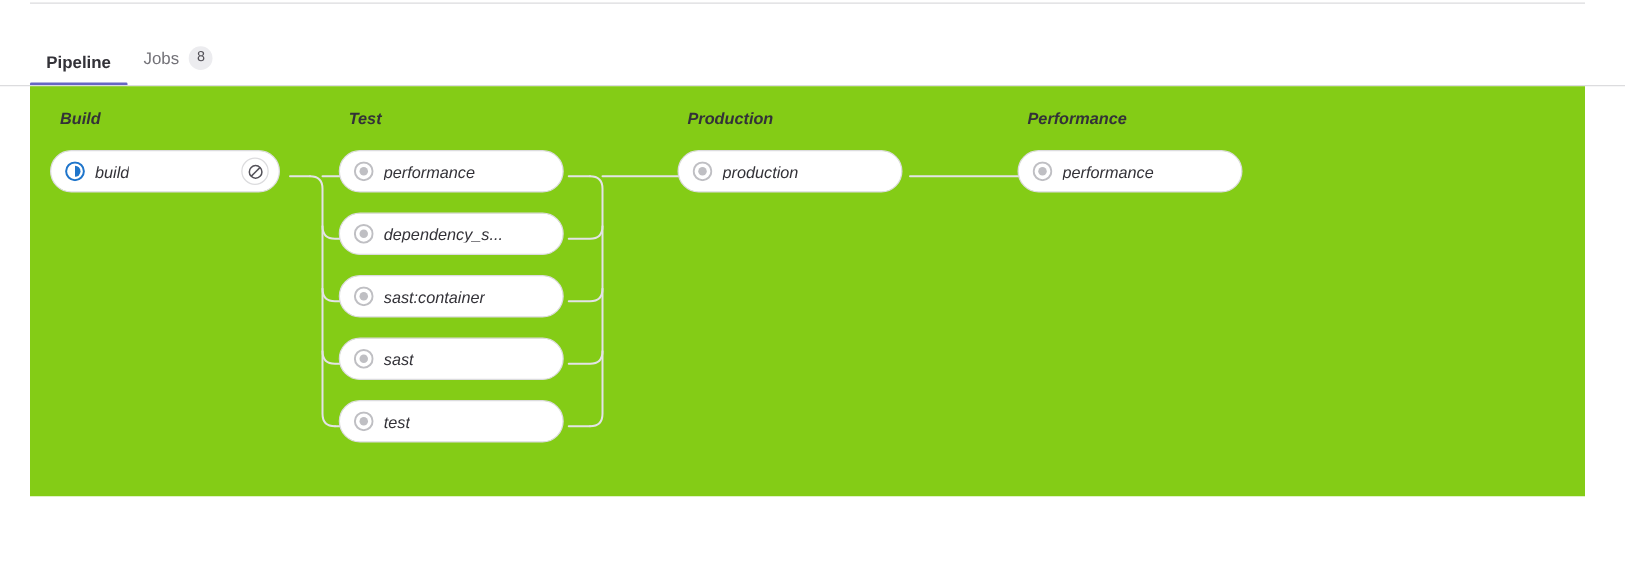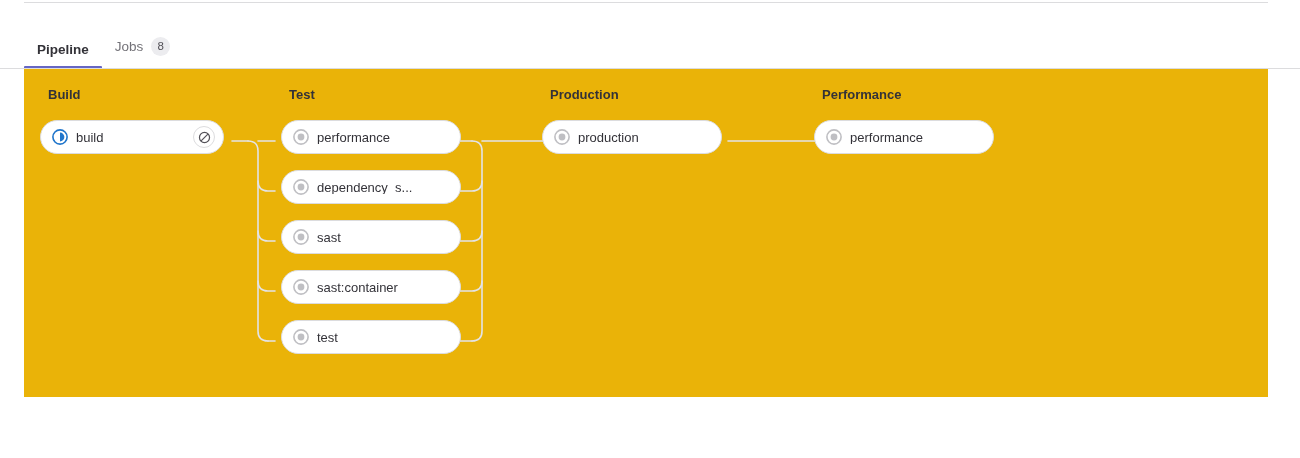--- a/index.html
+++ b/index.html
@@ -92,21 +92,22 @@
     box-sizing: border-box;
   }
 
   
   .pipeline-panel {
     position: absolute;
     left: 24px;
     top: 69px;
     width: 1244px;
     height: 328px;
-    background: #eab308;
+    background: #84cc16;
+    font-style: italic;
   }
 
   .pipeline-graph {
     position: absolute;
     left: 0;
     top: 0;
     width: 1244px;
     height: 328px;
   }
 
@@ -260,21 +261,21 @@
             <svg width="13" height="13" viewBox="0 0 16 16" fill="none">
               <circle cx="8" cy="8" r="6.2" fill="none" stroke="#535158" stroke-width="1.5"></circle>
               <line x1="3.8" y1="12.2" x2="12.2" y2="3.8" stroke="#535158" stroke-width="1.5"></line>
             </svg>
           </span>
         </div>
 
       </div>
     </div>
 
-    <div class="stage" style="left: 257px;">
+    <div class="stage" style="left: 247px;">
       <div class="stage-title">Test</div>
       <div class="stage-jobs">
 
         <div class="job-pill" style="width: 180px;">
           <svg class="status-icon" viewBox="0 0 16 16" fill="none">
             <circle cx="8" cy="8" r="7.1" fill="none" stroke="#bfbfc3" stroke-width="1.6"></circle>
             <circle cx="8" cy="8" r="3.4" fill="#bfbfc3"></circle>
           </svg>
           <span class="job-name">performance</span>
         </div>
@@ -285,29 +286,29 @@
             <circle cx="8" cy="8" r="3.4" fill="#bfbfc3"></circle>
           </svg>
           <span class="job-name">dependency_s...</span>
         </div>
 
         <div class="job-pill" style="width: 180px;">
           <svg class="status-icon" viewBox="0 0 16 16" fill="none">
             <circle cx="8" cy="8" r="7.1" fill="none" stroke="#bfbfc3" stroke-width="1.6"></circle>
             <circle cx="8" cy="8" r="3.4" fill="#bfbfc3"></circle>
           </svg>
+          <span class="job-name">sast:container</span>
+        </div>
+
+        <div class="job-pill" style="width: 180px;">
+          <svg class="status-icon" viewBox="0 0 16 16" fill="none">
+            <circle cx="8" cy="8" r="7.1" fill="none" stroke="#bfbfc3" stroke-width="1.6"></circle>
+            <circle cx="8" cy="8" r="3.4" fill="#bfbfc3"></circle>
+          </svg>
           <span class="job-name">sast</span>
-        </div>
-
-        <div class="job-pill" style="width: 180px;">
-          <svg class="status-icon" viewBox="0 0 16 16" fill="none">
-            <circle cx="8" cy="8" r="7.1" fill="none" stroke="#bfbfc3" stroke-width="1.6"></circle>
-            <circle cx="8" cy="8" r="3.4" fill="#bfbfc3"></circle>
-          </svg>
-          <span class="job-name">sast:container</span>
         </div>
 
         <div class="job-pill" style="width: 180px;">
           <svg class="status-icon" viewBox="0 0 16 16" fill="none">
             <circle cx="8" cy="8" r="7.1" fill="none" stroke="#bfbfc3" stroke-width="1.6"></circle>
             <circle cx="8" cy="8" r="3.4" fill="#bfbfc3"></circle>
           </svg>
           <span class="job-name">test</span>
         </div>
 

